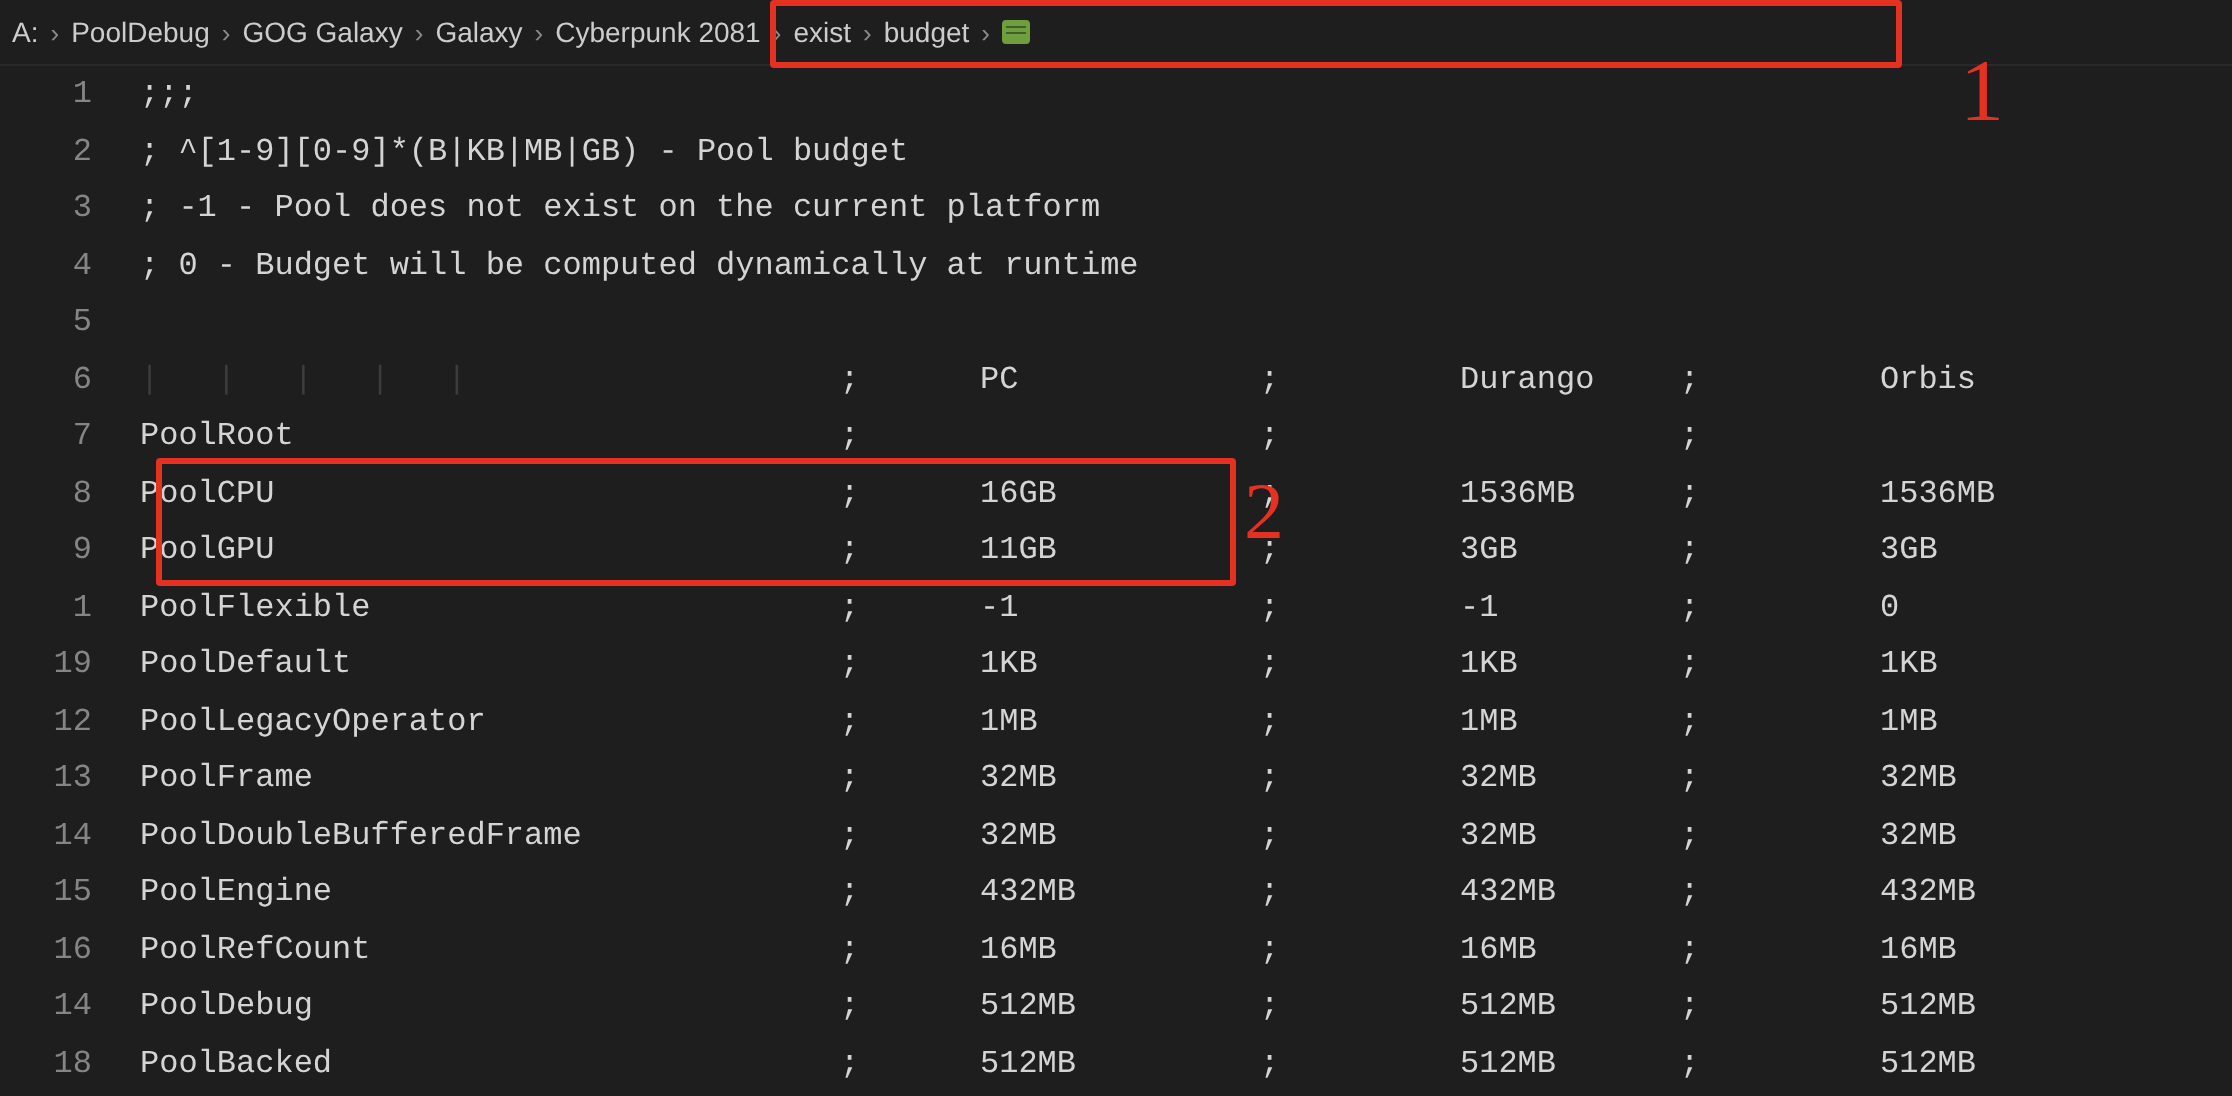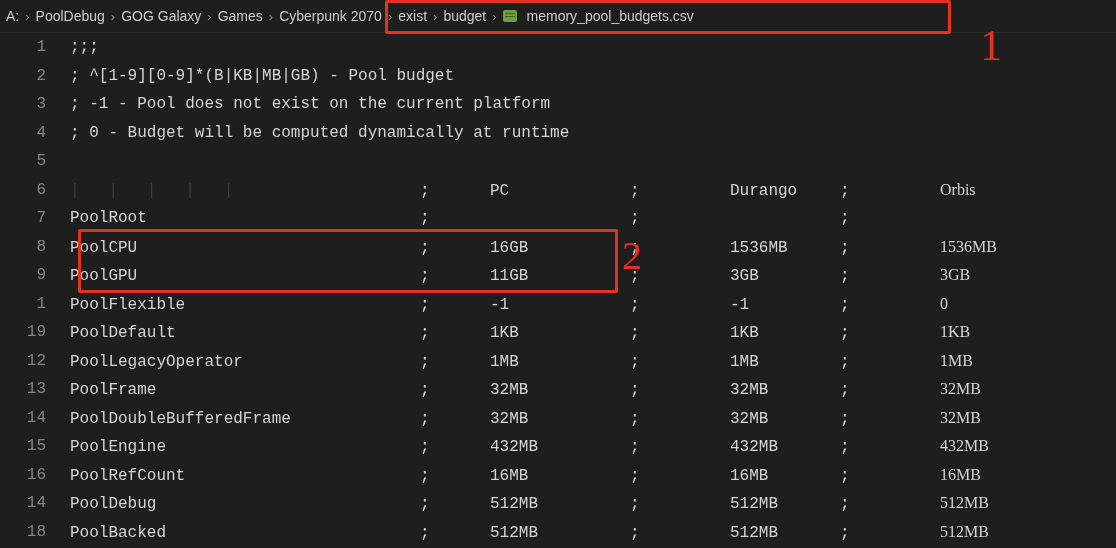--- a/index.html
+++ b/index.html
@@ -85,21 +85,21 @@
     display: flex;
     align-items: baseline;
     height: 28.5px;
   }
   .c-name   { width: 350px; }
   .c-s      { width: 20px; color: #d4d4d4; }
   .c-pc     { width: 150px; padding-left: 50px; box-sizing: border-box; }
   .c-s2     { width: 20px; color: #d4d4d4; padding-left: 40px; }
   .c-dur    { width: 190px; padding-left: 80px; box-sizing: border-box; }
   .c-s3     { width: 20px; }
-  .c-orb    { width: 120px; padding-left: 80px; box-sizing: border-box; font-family: Liberation Serif, serif; }
+  .c-orb    { width: 120px; padding-left: 80px; box-sizing: border-box; }
 
   .whitespace-marks {
     color: #3c3c3c;
     letter-spacing: 0;
   }
 
   
   .annot {
     position: absolute;
     pointer-events: none;
@@ -133,30 +133,29 @@
 </head>
 <body>
 
 <div class="breadcrumb">
   <span class="crumb">A:</span>
   <span class="sep">›</span>
   <span class="crumb">PoolDebug</span>
   <span class="sep">›</span>
   <span class="crumb">GOG Galaxy</span>
   <span class="sep">›</span>
-  <span class="crumb">Games</span>
+  <span class="crumb">Galaxy</span>
   <span class="sep">›</span>
-  <span class="crumb">Cyberpunk 2070</span>
+  <span class="crumb">Cyberpunk 2081</span>
   <span class="sep">›</span>
   <span class="crumb">exist</span>
   <span class="sep">›</span>
   <span class="crumb">budget</span>
   <span class="sep">›</span>
   <span><span class="crumb-icon"></span></span>
-  <span class="crumb">memory_pool_budgets.csv</span>
 </div>
 
 <div class="editor">
   <div class="gutter" id="gutter">
       <span class="ln">1</span>
       <span class="ln">2</span>
       <span class="ln">3</span>
       <span class="ln">4</span>
       <span class="ln">5</span>
       <span class="ln">6</span>

